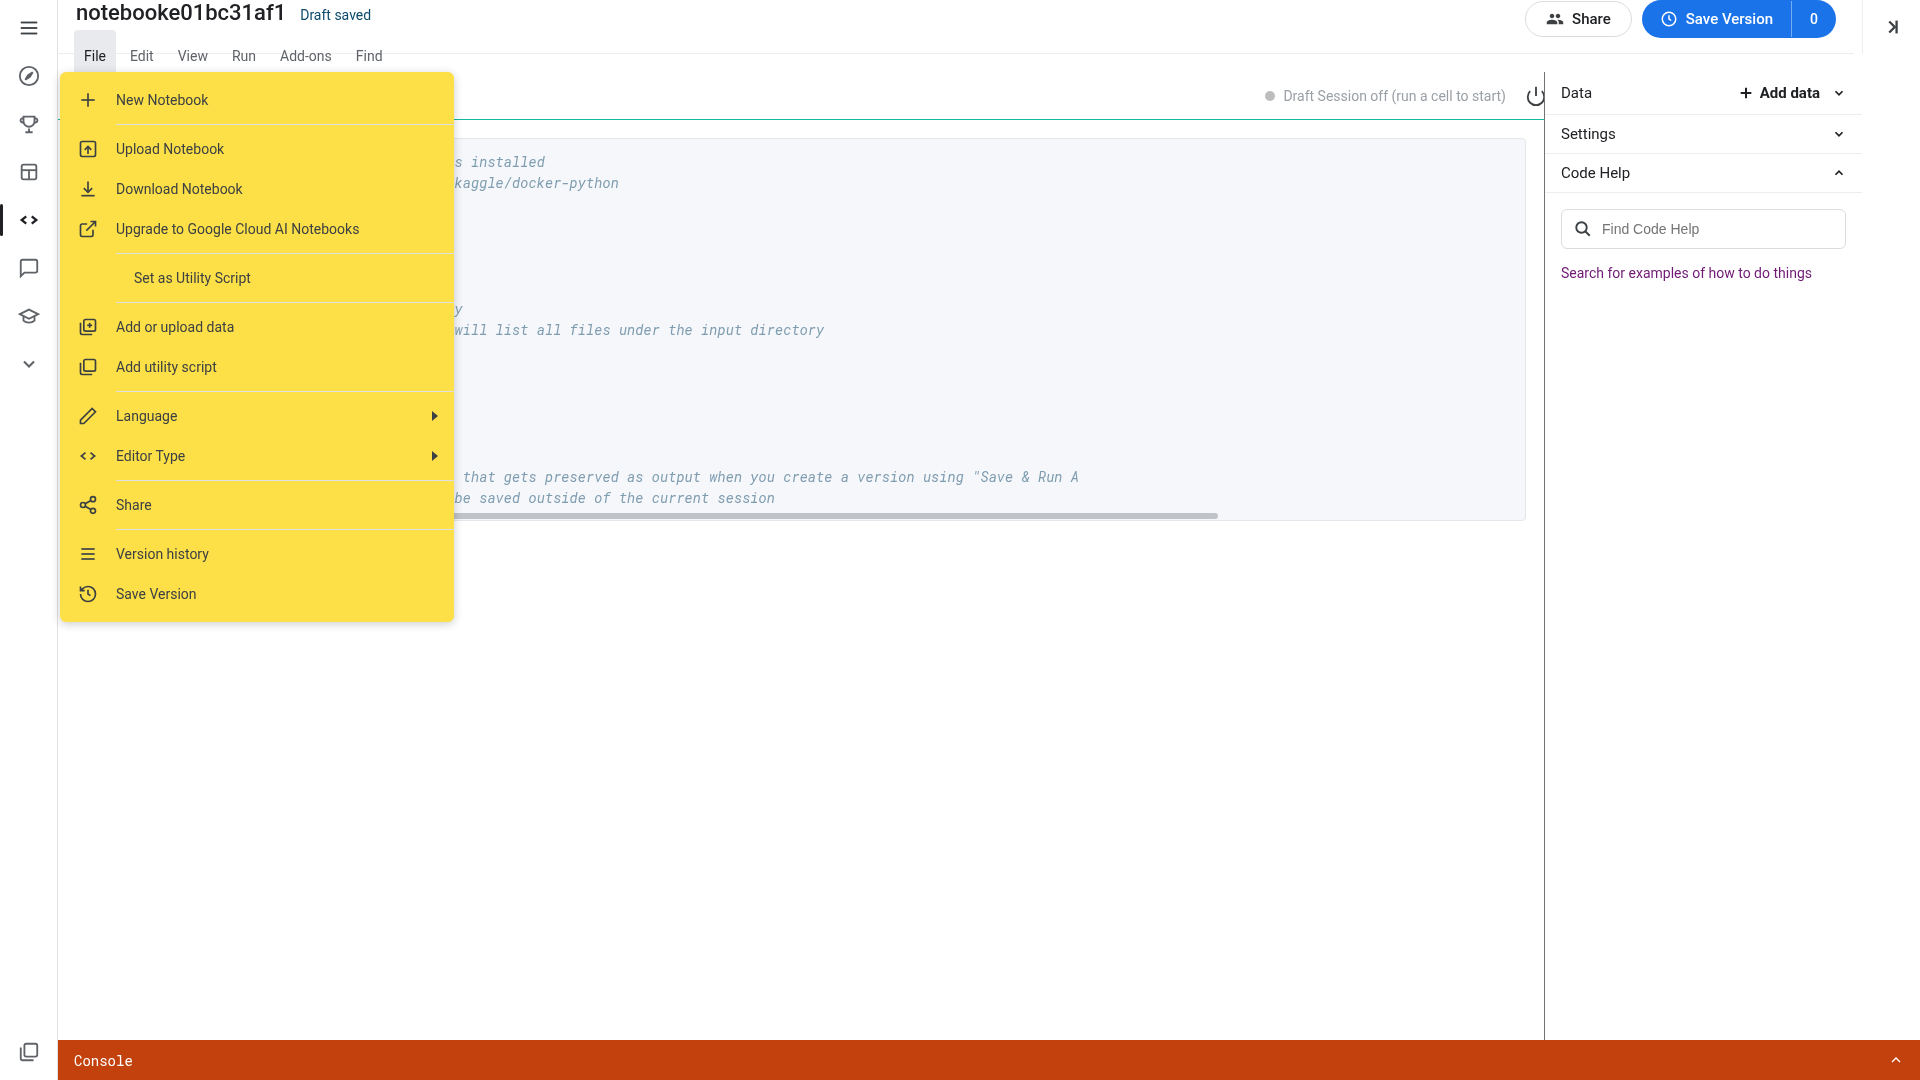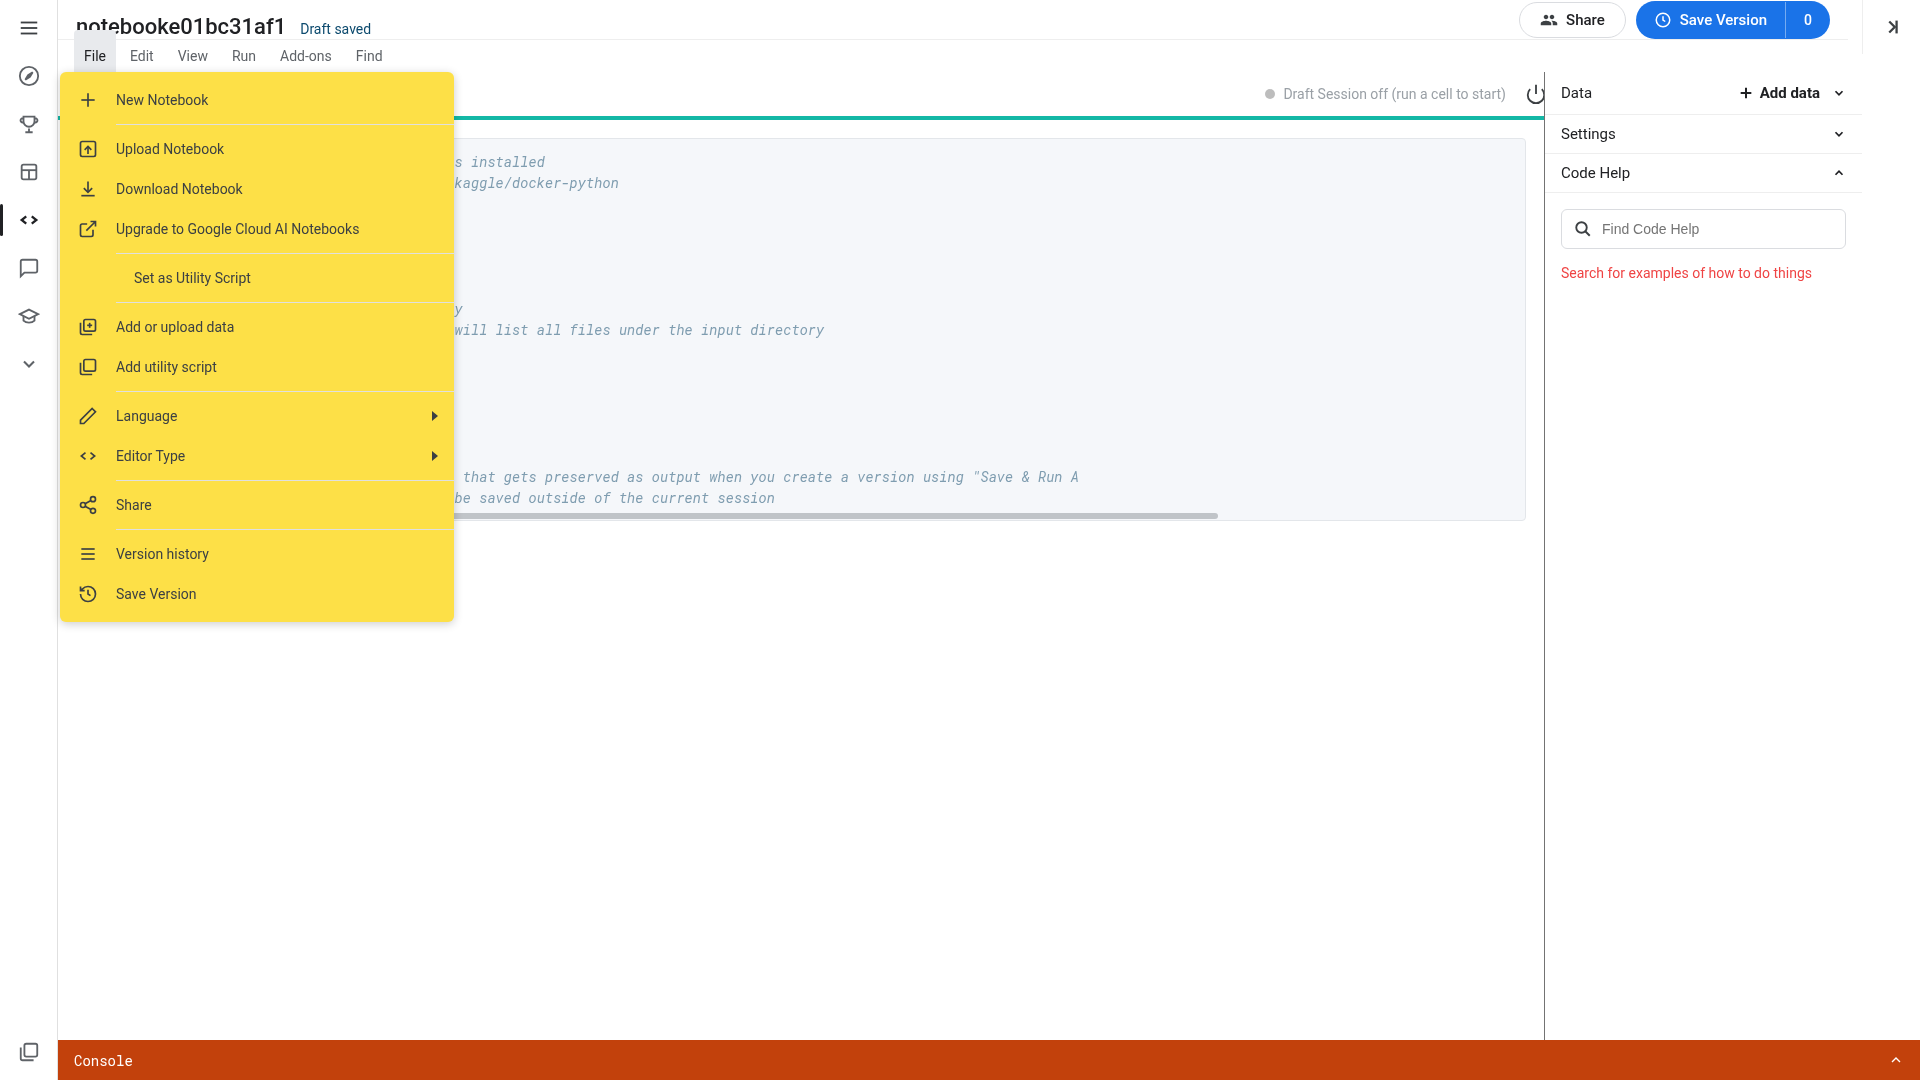--- a/index.html
+++ b/index.html
@@ -6,21 +6,21 @@
 body { font-family: -apple-system, BlinkMacSystemFont, "Segoe UI", Roboto, sans-serif; font-size: 14px; color: #202124; background: #fff; overflow: hidden; width: 1920px; height: 1080px; position: relative; }
 
 
 .left-rail { position: absolute; left: 0; top: 0; width: 58px; height: 100%; background: #fff; border-right: 1px solid #e0e0e0; display: flex; flex-direction: column; align-items: center; padding-top: 8px; }
 .left-rail .rail-btn { width: 40px; height: 40px; display: flex; align-items: center; justify-content: center; margin-bottom: 8px; cursor: pointer; border-radius: 50%; }
 .left-rail .rail-btn.active { position: relative; }
 .left-rail .rail-btn.active::before { content: ""; position: absolute; left: -9px; top: 4px; bottom: 4px; width: 3px; background: #202124; border-radius: 2px; }
 .left-rail .spacer { flex: 1; }
 
 
-.header { position: absolute; left: 58px; right: 72px; top: 0; height: 40px; display: flex; align-items: flex-end; padding: 0 18px; border-bottom: 1px solid #eee; }
+.header { position: absolute; left: 58px; right: 66px; top: 0; height: 54px; display: flex; align-items: flex-start; padding: 0 18px; border-bottom: 1px solid #eee; }
 .title-wrap { display: flex; align-items: baseline; gap: 14px; }
 .title { font-size: 22px; font-weight: 500; color: #202124; }
 .draft-status { font-size: 14px; color: #0c4a6e; }
 .header-right { margin-left: auto; display: flex; align-items: center; gap: 10px; }
 .share-btn { display: flex; align-items: center; gap: 8px; border: 1px solid #dadce0; background: #fff; border-radius: 24px; padding: 8px 20px; font-size: 15px; font-weight: 500; cursor: pointer; }
 .save-version-btn { display: flex; align-items: center; background: #1a73e8; color: #fff; border-radius: 24px; overflow: hidden; cursor: pointer; }
 .save-version-main { display: flex; align-items: center; gap: 8px; padding: 10px 18px; font-size: 15px; font-weight: 500; }
 .save-version-count { padding: 10px 18px; border-left: 1px solid rgba(255,255,255,0.4); font-weight: 500; }
 
 
@@ -33,37 +33,37 @@
 
 
 .dropdown { position: absolute; left: 60px; top: 72px; width: 394px; background: #fde047; border-radius: 6px; box-shadow: 0 2px 10px rgba(0,0,0,0.2); padding: 8px 0; z-index: 100; }
 .dropdown .dd-item { display: flex; align-items: center; padding: 10px 18px; cursor: pointer; font-size: 14px; color: #3c4043; gap: 18px; position: relative; }
 .dropdown .dd-item .dd-icon { width: 20px; height: 20px; display: flex; align-items: center; justify-content: center; flex-shrink: 0; }
 .dropdown .dd-item .dd-icon.indent { margin-left: 38px; width: 0; }
 .dropdown .dd-sep { height: 1px; background: #e0e0e0; margin: 4px 0 4px 56px; }
 .dropdown .dd-item .chevron { position: absolute; right: 14px; }
 
 
-.toolbar { position: absolute; left: 58px; right: 260px; top: 72px; height: 48px; border-bottom: 4px solid #14b8a6; display: flex; align-items: center; padding: 0 16px; gap: 16px; z-index: 1; }
+.toolbar { position: absolute; left: 58px; right: 260px; top: 72px; height: 48px; border-bottom: 1px solid #14b8a6; display: flex; align-items: center; padding: 0 16px; gap: 16px; z-index: 1; }
 .toolbar-left { display: flex; align-items: center; gap: 16px; }
 .toolbar-seg { color: #5f6368; font-size: 14px; }
 .cell-type { font-weight: 700; color: #202124; display: flex; align-items: center; gap: 6px; }
 .toolbar-right { margin-left: auto; display: flex; align-items: center; gap: 14px; }
 .session-info { display: flex; align-items: center; gap: 8px; color: #9aa0a6; font-size: 14px; }
 .session-dot { width: 10px; height: 10px; border-radius: 50%; background: #bdbdbd; }
 .icon-btn { width: 32px; height: 32px; display: flex; align-items: center; justify-content: center; cursor: pointer; color: #5f6368; }
 
 
 .right-panel { position: absolute; right: 58px; top: 72px; bottom: 0; width: 318px; border-left: 1px solid #737373; background: #fff; z-index: 2; }
 .rp-row { display: flex; align-items: center; justify-content: space-between; padding: 12px 16px; border-bottom: 1px solid #eee; font-size: 15px; }
 .rp-row.tight { padding: 10px 16px; }
 .rp-add { display: flex; align-items: center; gap: 6px; font-weight: 700; }
 .rp-search { margin: 16px; border: 1px solid #dadce0; border-radius: 6px; display: flex; align-items: center; padding: 10px 12px; gap: 10px; }
 .rp-search input { border: none; outline: none; font-size: 14px; flex: 1; }
-.rp-hint { padding: 0 16px; font-size: 14px; color: #ef4444; }
+.rp-hint { padding: 0 16px; font-size: 14px; color: #701a75; }
 
 
 .code-area { position: absolute; left: 58px; right: 376px; top: 120px; bottom: 40px; padding: 18px; overflow: hidden; }
 .code-cell { background: #f5f7fa; border: 1px solid #e3e6ea; border-radius: 4px; padding: 12px 16px; font-family: "Roboto Mono", Menlo, Consolas, monospace; font-size: 14px; line-height: 1.5; white-space: pre; overflow-x: hidden; position: relative; }
 .code-cell .cm { color: #7f9db0; font-style: italic; }
 .code-cell .kw { color: #2a7a3f; font-weight: 700; }
 .code-cell .fn { color: #1a73e8; }
 .code-cell .str { color: #c5221f; }
 .code-scrollbar { position: absolute; left: 16px; right: 60px; bottom: 0; height: 10px; background: transparent; }
 .code-scrollbar .thumb { position: absolute; left: 0; width: 82%; height: 6px; background: #c0c4c8; border-radius: 3px; bottom: 1px; }

